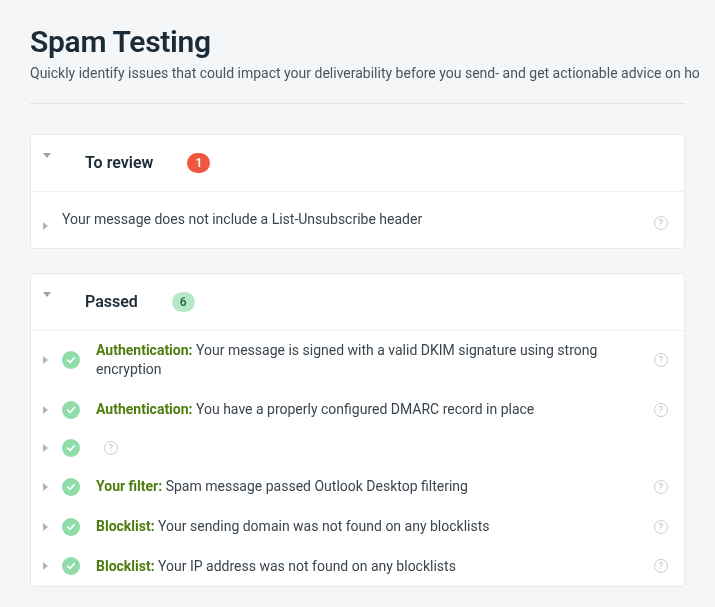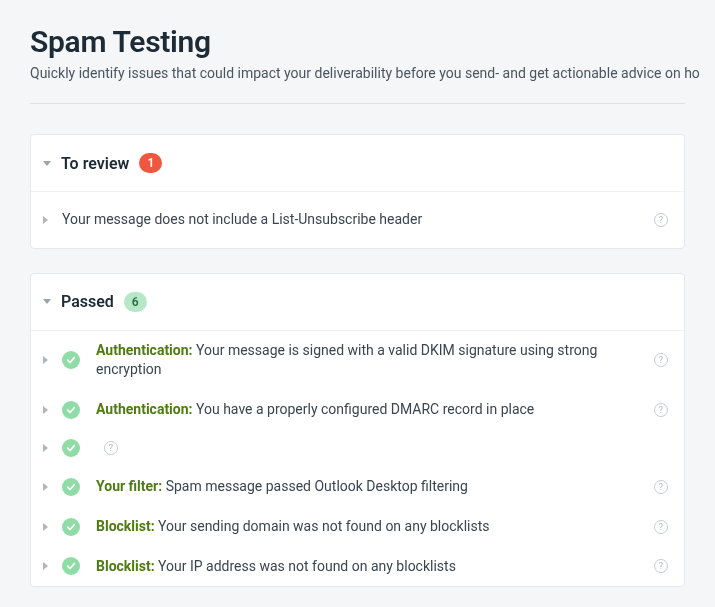--- a/index.html
+++ b/index.html
@@ -32,24 +32,25 @@
     margin: 0 14px 30px;
   }
   .panel {
     background: #fff;
     border: 1px solid #e6e9ec;
     border-radius: 4px;
     margin: 0 14px 24px;
   }
   .panel-header {
     display: flex;
-    align-items: center;
+    align-items: flex-start;
     padding: 18px 16px 18px 12px;
     border-bottom: 1px solid #eef0f2;
     cursor: pointer;
+    gap: 24px;
   }
   .caret {
     width: 0; height: 0;
     border-left: 4px solid transparent;
     border-right: 4px solid transparent;
     border-top: 5px solid #9aa3ac;
     margin-right: 10px;
   }
   .panel-title {
     font-size: 16px;
@@ -104,21 +105,21 @@
     border: 1px solid #c6ccd2;
     border-radius: 50%;
     color: #b4bbc2;
     font-size: 9px;
     display: inline-flex;
     align-items: center; justify-content: center;
     margin-left: 8px;
     flex-shrink: 0;
     cursor: help;
   }
-  .review-list .item { padding: 18px 16px 18px 12px; }
+  .review-list .item { padding: 18px 16px 18px 12px; align-items: flex-end; }
 </style>
 </head>
 <body>
 
 <div class="page">
   <h1 class="page-title">Spam Testing</h1>
   <div class="page-desc">Quickly identify issues that could impact your deliverability before you send- and get actionable advice on how to fi</div>
   <hr class="hr">
 
   <div class="panel">

